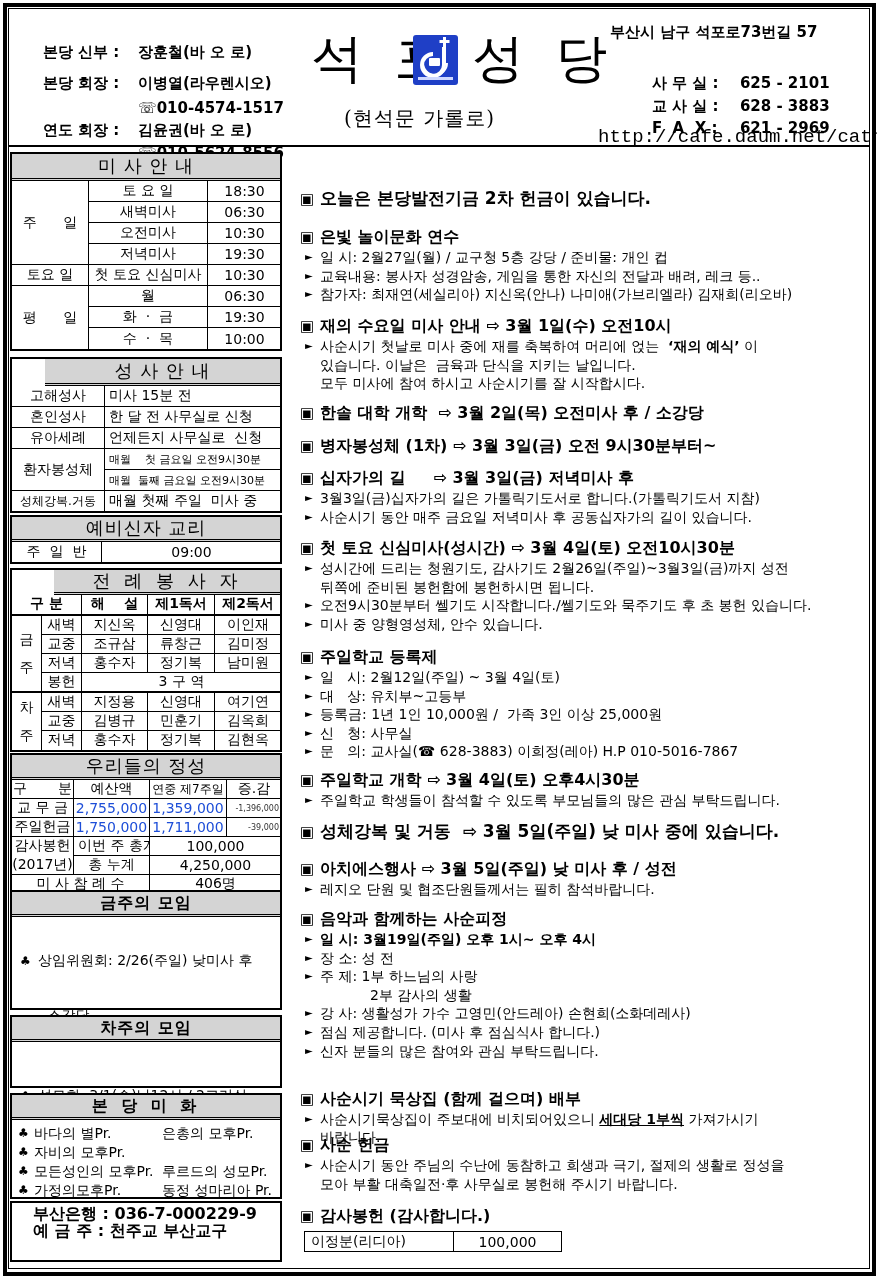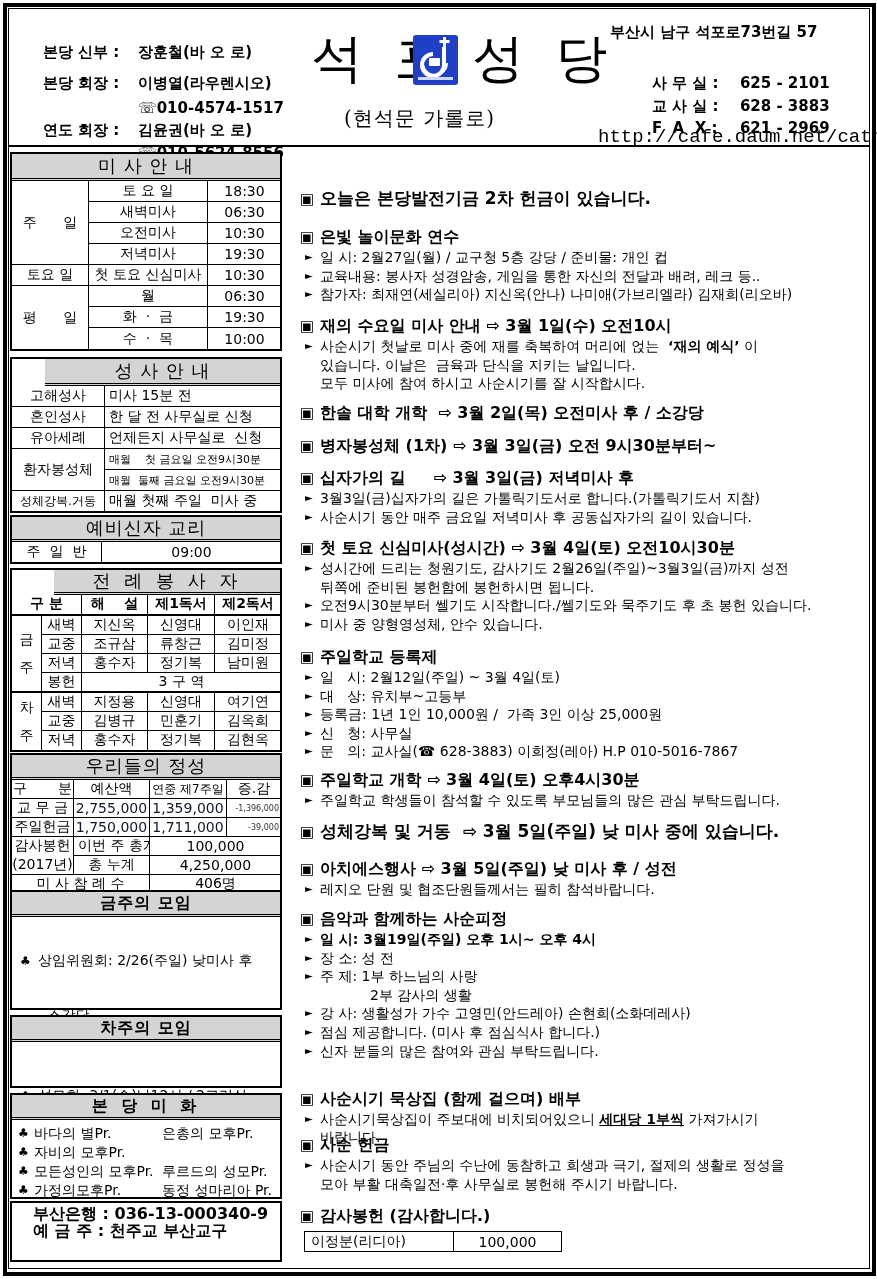--- a/index.html
+++ b/index.html
@@ -20,21 +20,21 @@
   .box { position:absolute; left:10px; width:272px; border:2px solid #000; box-sizing:border-box; background:#fff; }
   .box-title { height:22px; line-height:22px; background:#d4d4d4; text-align:center; font-size:17px;
                border-bottom:3px double #000; letter-spacing:1px; white-space:pre; }
   .box-title.b { font-weight:bold; font-size:16px; }
   .tbl-wrap { overflow:hidden; }
   .tbl { border-collapse:collapse; table-layout:fixed; margin:-1px; width:270px; }
   .tbl td { border:1px solid #000; padding:0; text-align:center; font-size:14px; white-space:pre; overflow:hidden; }
   .tbl td.left { text-align:left; padding-left:4px; }
   .tbl td.bold { font-weight:bold; }
   .tbl td.tiny { font-size:12px; font-weight:normal; }
-  .tbl td.num { color:#0f172a; }
+  .tbl td.num { color:#1d4ed8; }
   .tbl td.tinynum { font-size:8px; color:#333; text-align:right; padding-right:2px; }
   .tbl tr.thick td { border-top:2px solid #000; }
   .stack span { display:block; line-height:28px; }
 
   .mt-body { font-size:14px; white-space:pre; }
   .mt-item { line-height:22px; padding-left:8px; }
   .mt-sub { line-height:22px; padding-left:26px; }
   .mt-icon { display:inline-block; width:18px; font-size:12px; }
   .cl-row { display:flex; line-height:19px; font-size:14px; white-space:pre; padding-left:6px; }
   .cl-row .cl-icon { width:16px; font-size:12px; }
@@ -347,21 +347,21 @@
   <div style="padding-top:4px">
     <div class="cl-row"><span class="cl-icon">♣</span><span class="c1">바다의 별Pr.</span><span>은총의 모후Pr.</span></div>
     <div class="cl-row"><span class="cl-icon">♣</span><span class="c1">자비의 모후Pr.</span><span></span></div>
     <div class="cl-row"><span class="cl-icon">♣</span><span class="c1">모든성인의 모후Pr.</span><span>루르드의 성모Pr.</span></div>
     <div class="cl-row"><span class="cl-icon">♣</span><span class="c1">가정의모후Pr.</span><span>동정 성마리아 Pr.</span></div>
   </div>
 </div>
 
 <div class="box" style="top:1201px;height:61px;">
   <div style="padding-top:2px">
-    <div class="acct">부산은행 : 036-13-000340-9</div>
+    <div class="acct">부산은행 : 036-7-000229-9</div>
     <div class="acct">예 금 주 : 천주교 부산교구</div>
   </div>
 </div>
 
 <div class="sec" style="top:187px;">
   <div class="sec-title big"><span class="marker">▣</span><span>오늘은 본당발전기금 2차 헌금이 있습니다.</span></div>
 </div>
 
 <div class="sec" style="top:226px;">
   <div class="sec-title"><span class="marker">▣</span><span>은빛 놀이문화 연수</span></div>

